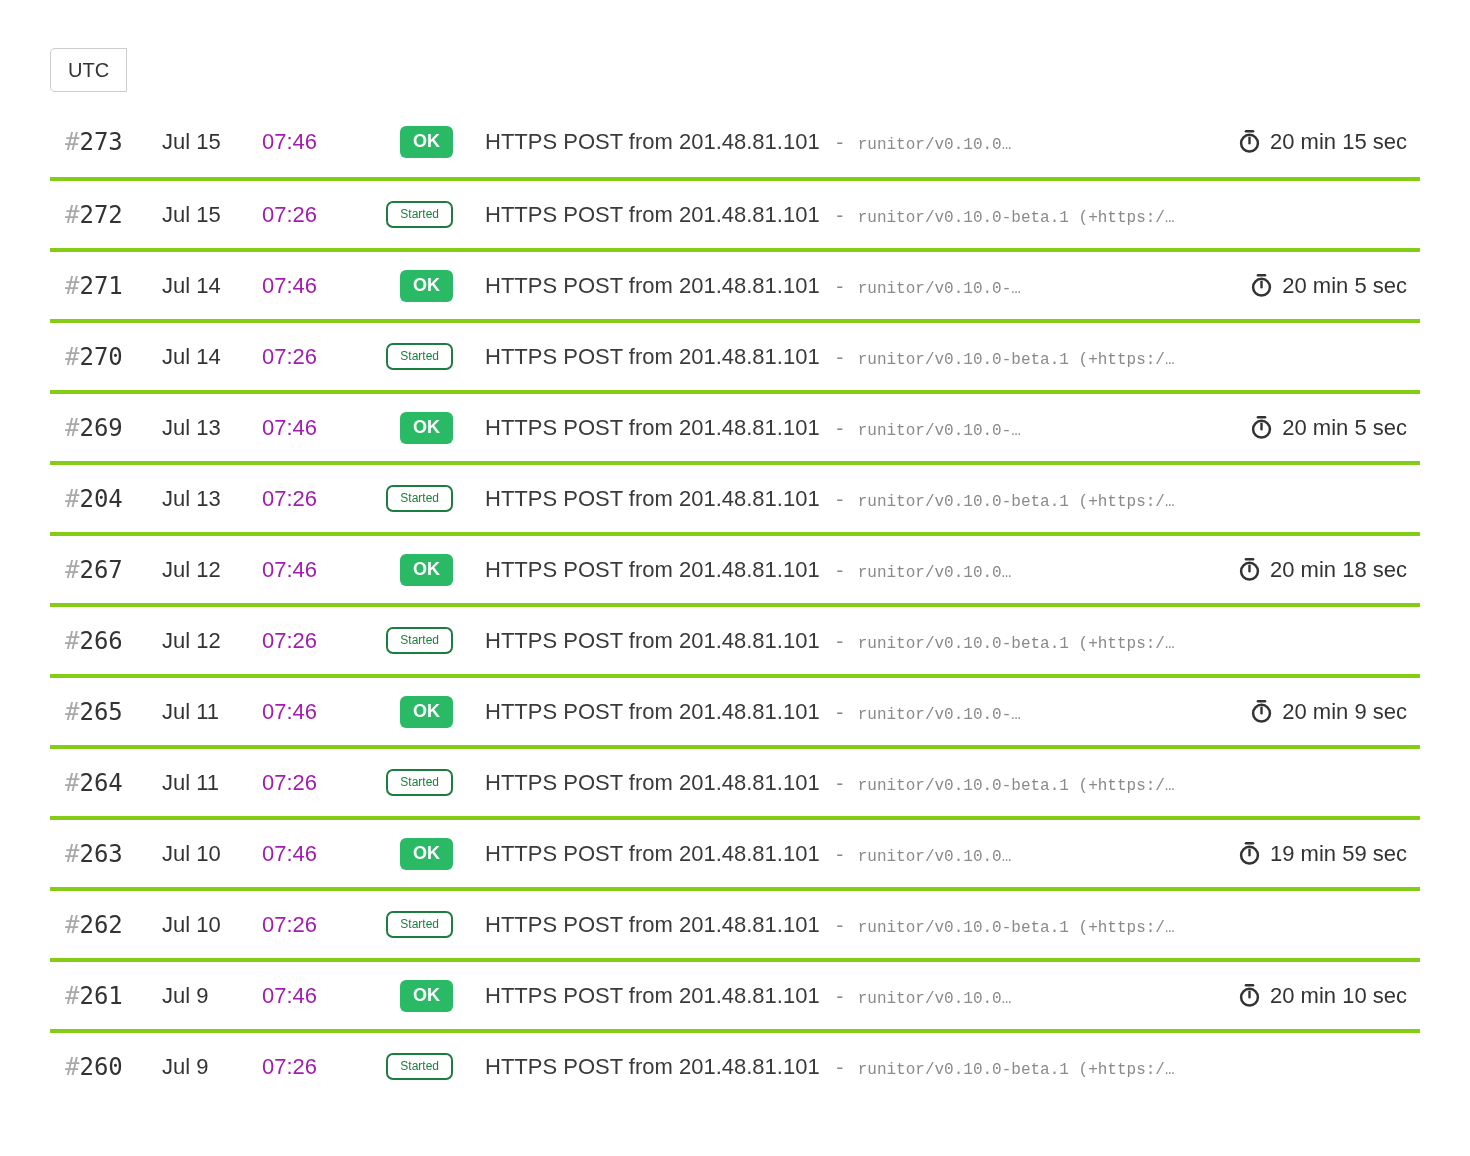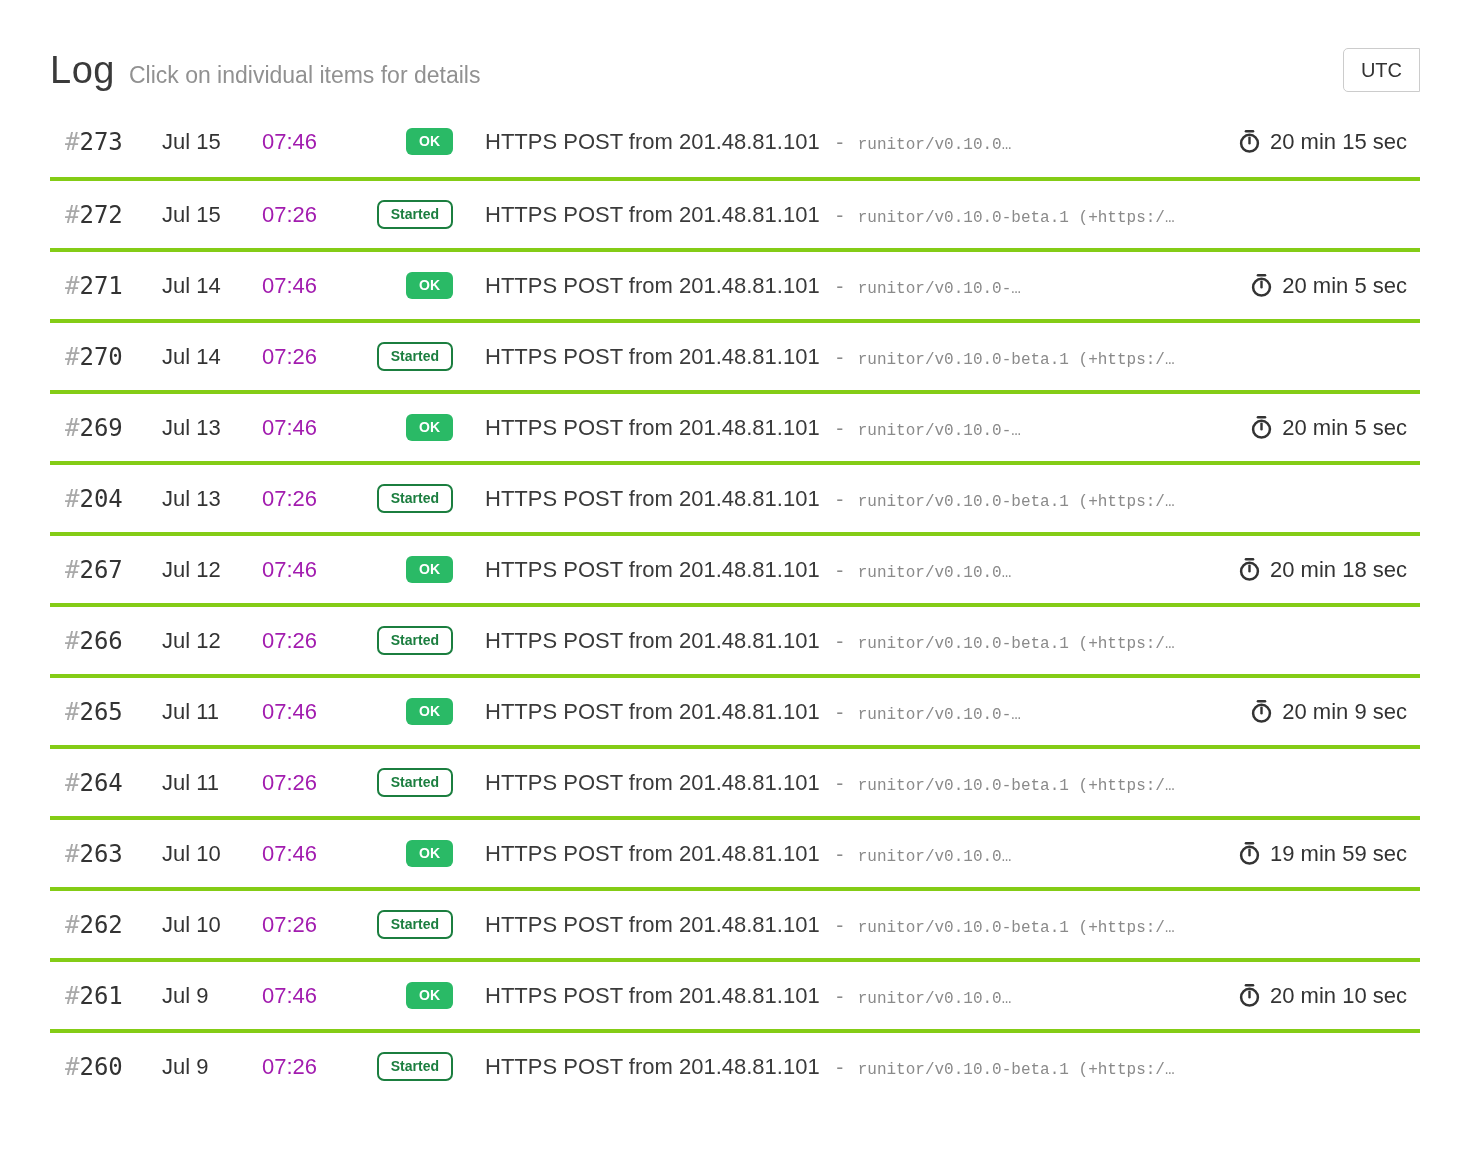--- a/index.html
+++ b/index.html
@@ -55,27 +55,27 @@
     white-space: nowrap;
   }
   .cell-num .hash { color: #a9a9a9; }
   .cell-date { width: 100px; flex: none; font-size: 22px; color: #333; }
   .cell-time { width: 95px; flex: none; font-size: 22px; color: #a21caf; }
   .cell-badge { width: 96px; flex: none; display: flex; justify-content: flex-end; }
 
   .badge { display: inline-block; white-space: nowrap; }
   .badge.ok {
     background: #2aba66; color: #ffffff;
-    font-size: 14px; font-weight: bold;
+    font-size: 18px; font-weight: bold;
     padding: 5px 13px 6px; border-radius: 6px;
   }
   .badge.started {
     background: #ffffff; color: #1b7e3f;
     border: 2px solid #1b7e3f;
-    font-size: 14px; font-weight: bold;
+    font-size: 12px; font-weight: normal;
     padding: 4px 12px 5px; border-radius: 7px;
   }
 
   .cell-desc {
     margin-left: 32px; flex: 1 1 auto; min-width: 0;
     display: flex; align-items: baseline;
     white-space: nowrap; overflow: hidden; text-align: center;
   }
   .event-text { font-size: 22px; color: #3a3a3a; }
   .sep { font-family: "DejaVu Sans Mono", monospace; font-size: 20px; color: #8a8a8a; margin: 0 12px 0 14px; }
@@ -89,24 +89,20 @@
     white-space: nowrap;
   }
   .stopwatch { margin-right: 9px; flex: none; display: block; }
 </style>
 </head>
 <body>
 
 <div class="page">
 
   <div class="header">
-    <div class="title-wrap">
-      <span class="page-title">Log</span>
-      <span class="page-subtitle">Click on individual items for details</span>
-    </div>
     <div class="tz-toggle">
       <button class="tz-btn left">UTC</button>
     </div>
   </div>
 
   <div class="log-list">
   <div class="log-row">
     <span class="cell-num"><span class="hash">#</span><span>273</span></span>
     <span class="cell-date">Jul 15</span>
     <span class="cell-time">07:46</span>

